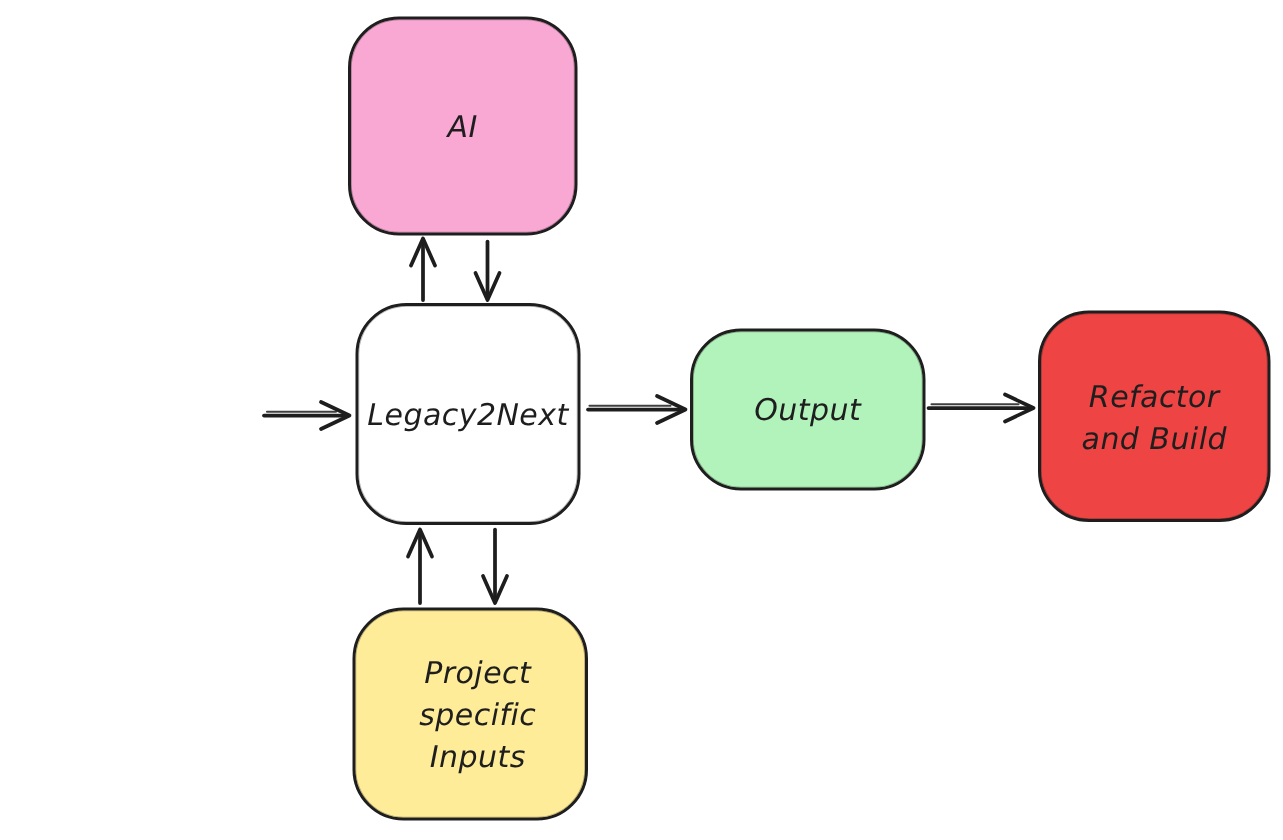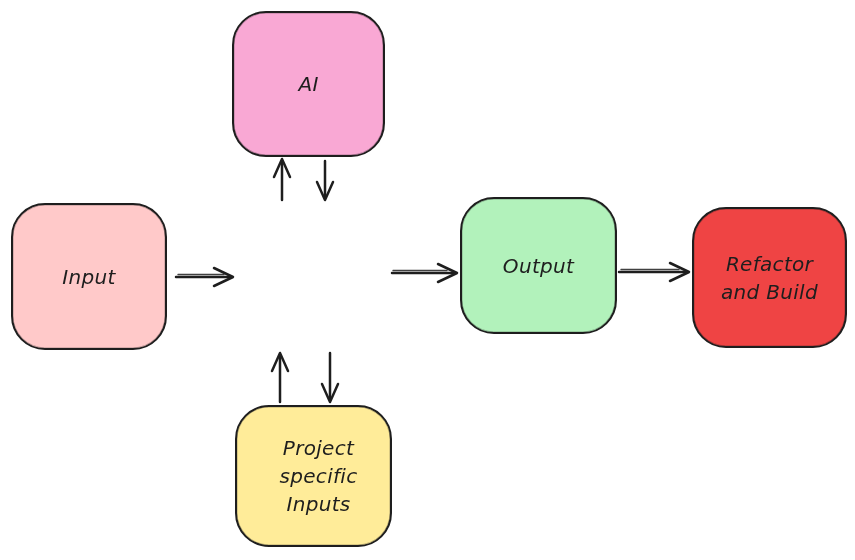--- a/index.html
+++ b/index.html
@@ -29,21 +29,21 @@
     font-style: italic;
     font-size: 20px;
     line-height: 1.4;
     color: #1e1e1e;
     text-align: center;
     letter-spacing: 0.3px;
   }
   #node-ai       { left: 232px; top: 11px;  width: 153px; height: 146px; }
   #node-input    { left: 11px;  top: 203px; width: 156px; height: 147px; }
   #node-legacy   { left: 237px; top: 202px; width: 150px; height: 148px; }
-  #node-output   { left: 460px; top: 197px; width: 157px; height: 137px; }
+  #node-output   { left: 460px; top: 219px; width: 157px; height: 108px; }
   #node-refactor { left: 692px; top: 207px; width: 155px; height: 141px; }
   #node-project  { left: 235px; top: 405px; width: 157px; height: 142px; }
   #node-refactor .label { max-width: 112px; }
   #node-project  .label { max-width: 92px; }
   svg.edges {
     position: absolute;
     left: 0; top: 0;
     width: 855px;
     height: 560px;
     pointer-events: none;
@@ -100,24 +100,24 @@
     <g>
       <path d="M330 353 V400"></path>
       <polyline points="322,384 330,402 338,384"></polyline>
     </g>
   </svg>
 
   <div class="node" id="node-ai" style="background: #f9a8d4;">
     <span class="label">AI</span>
   </div>
 
-  <div class="node" id="node-input" style="background: rgb(255, 201, 201);">
-    <span class="label">Input</span>
+
+  <div class="node" id="node-legacy" style="background: rgb(255, 255, 255);">
+    <span class="label">Legacy2Next</span>
   </div>
-
 
   <div class="node" id="node-output" style="background: rgb(178, 242, 187);">
     <span class="label">Output</span>
   </div>
 
   <div class="node" id="node-refactor" style="background: #ef4444;">
     <span class="label">Refactor and Build</span>
   </div>
 
   <div class="node" id="node-project" style="background: rgb(255, 236, 153); padding-left: 10px;">

